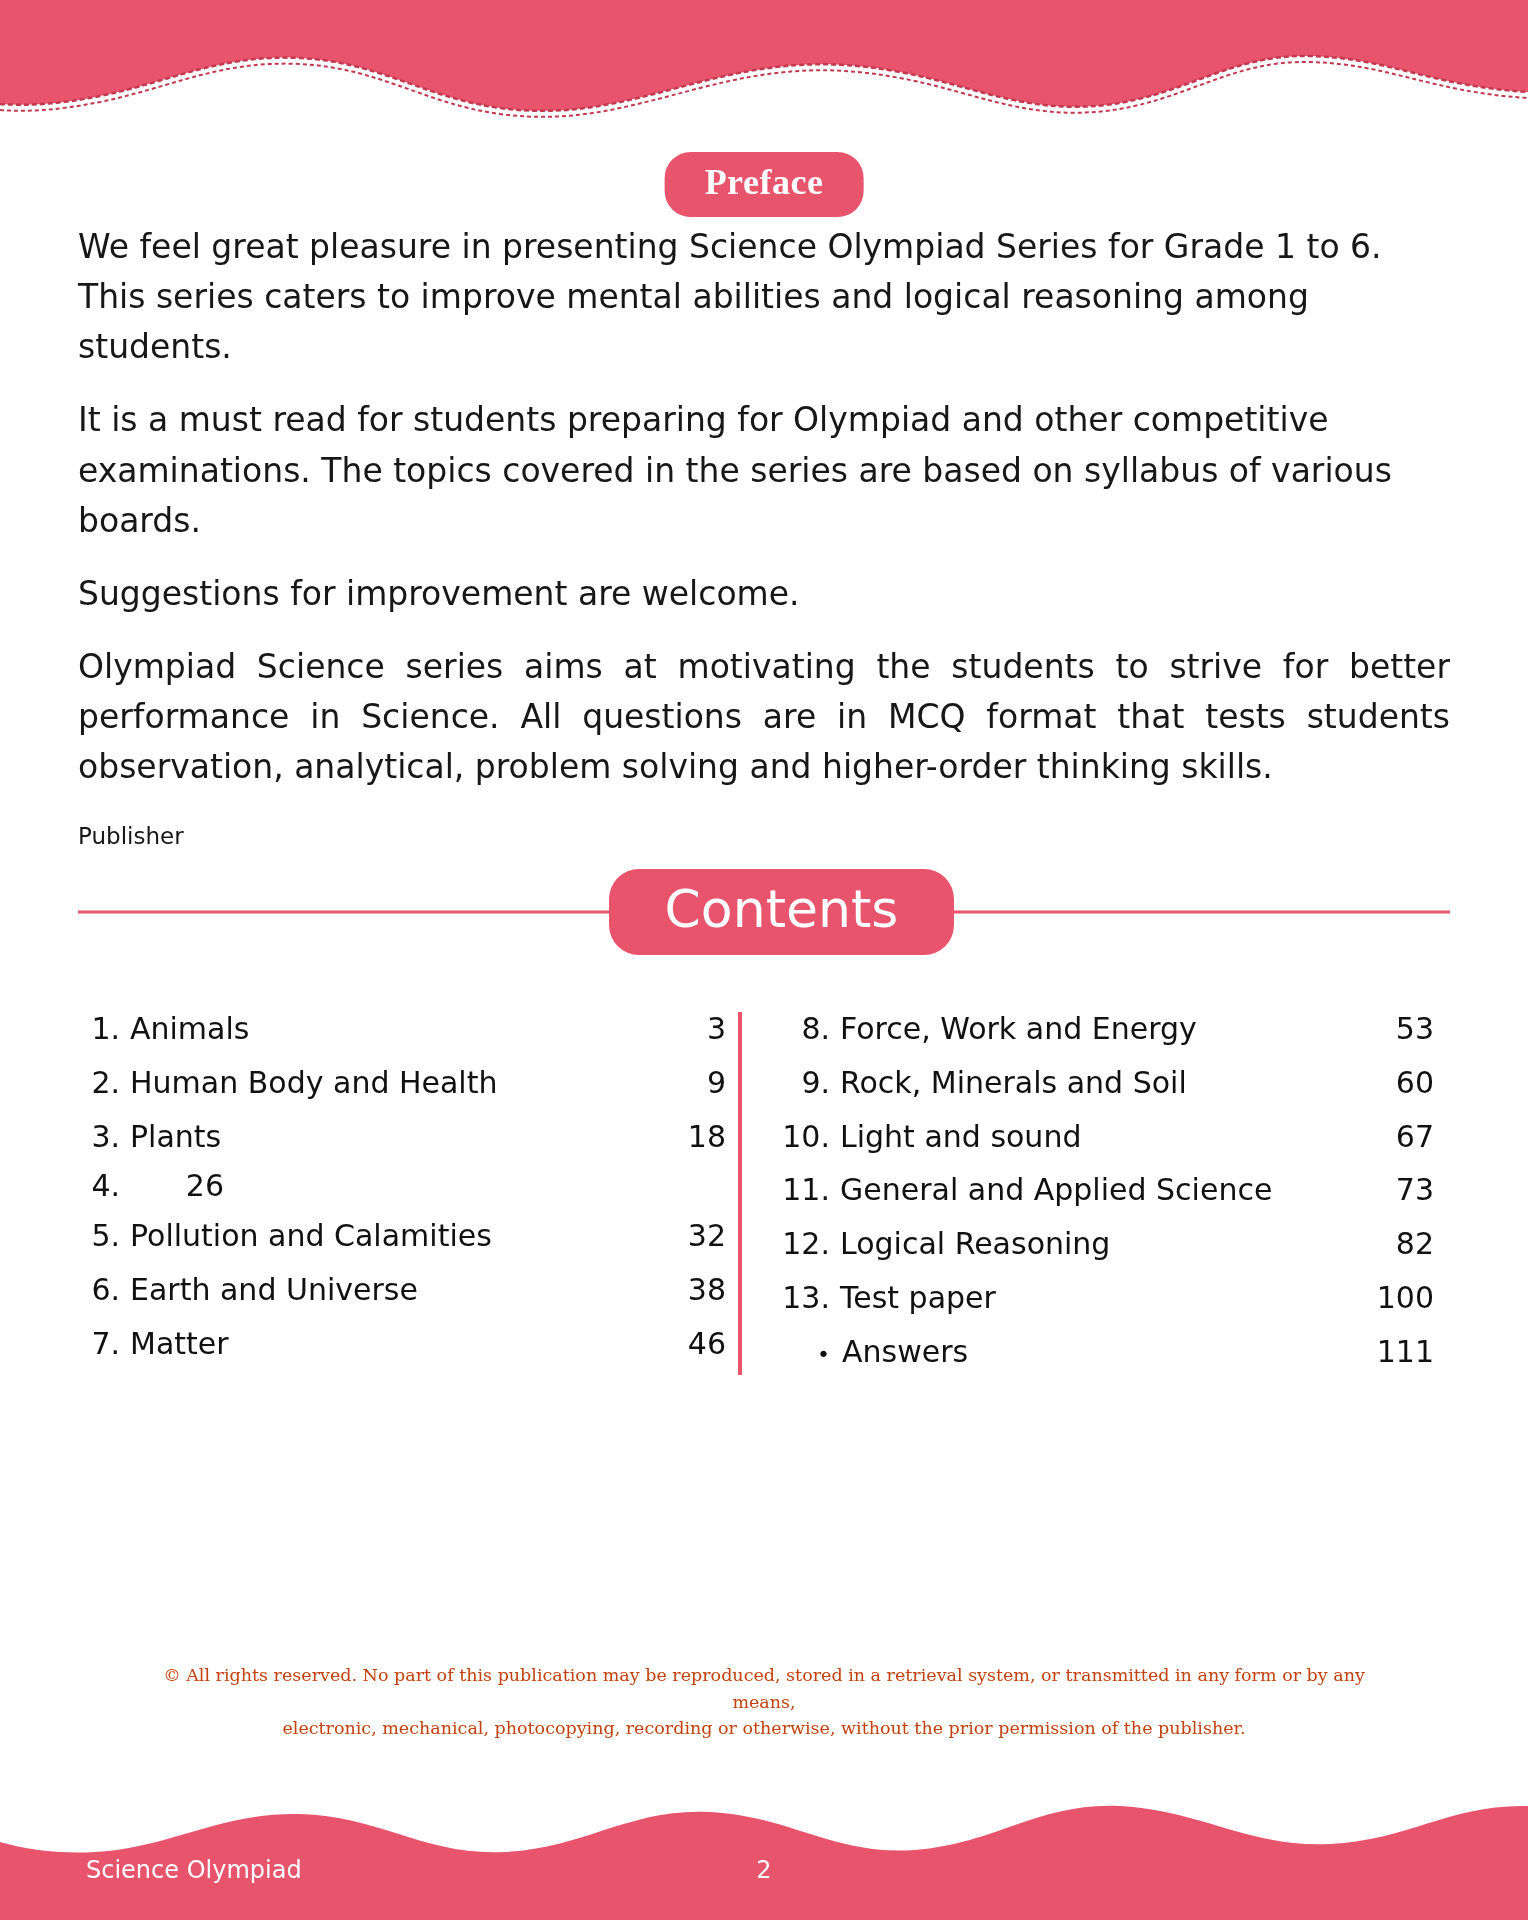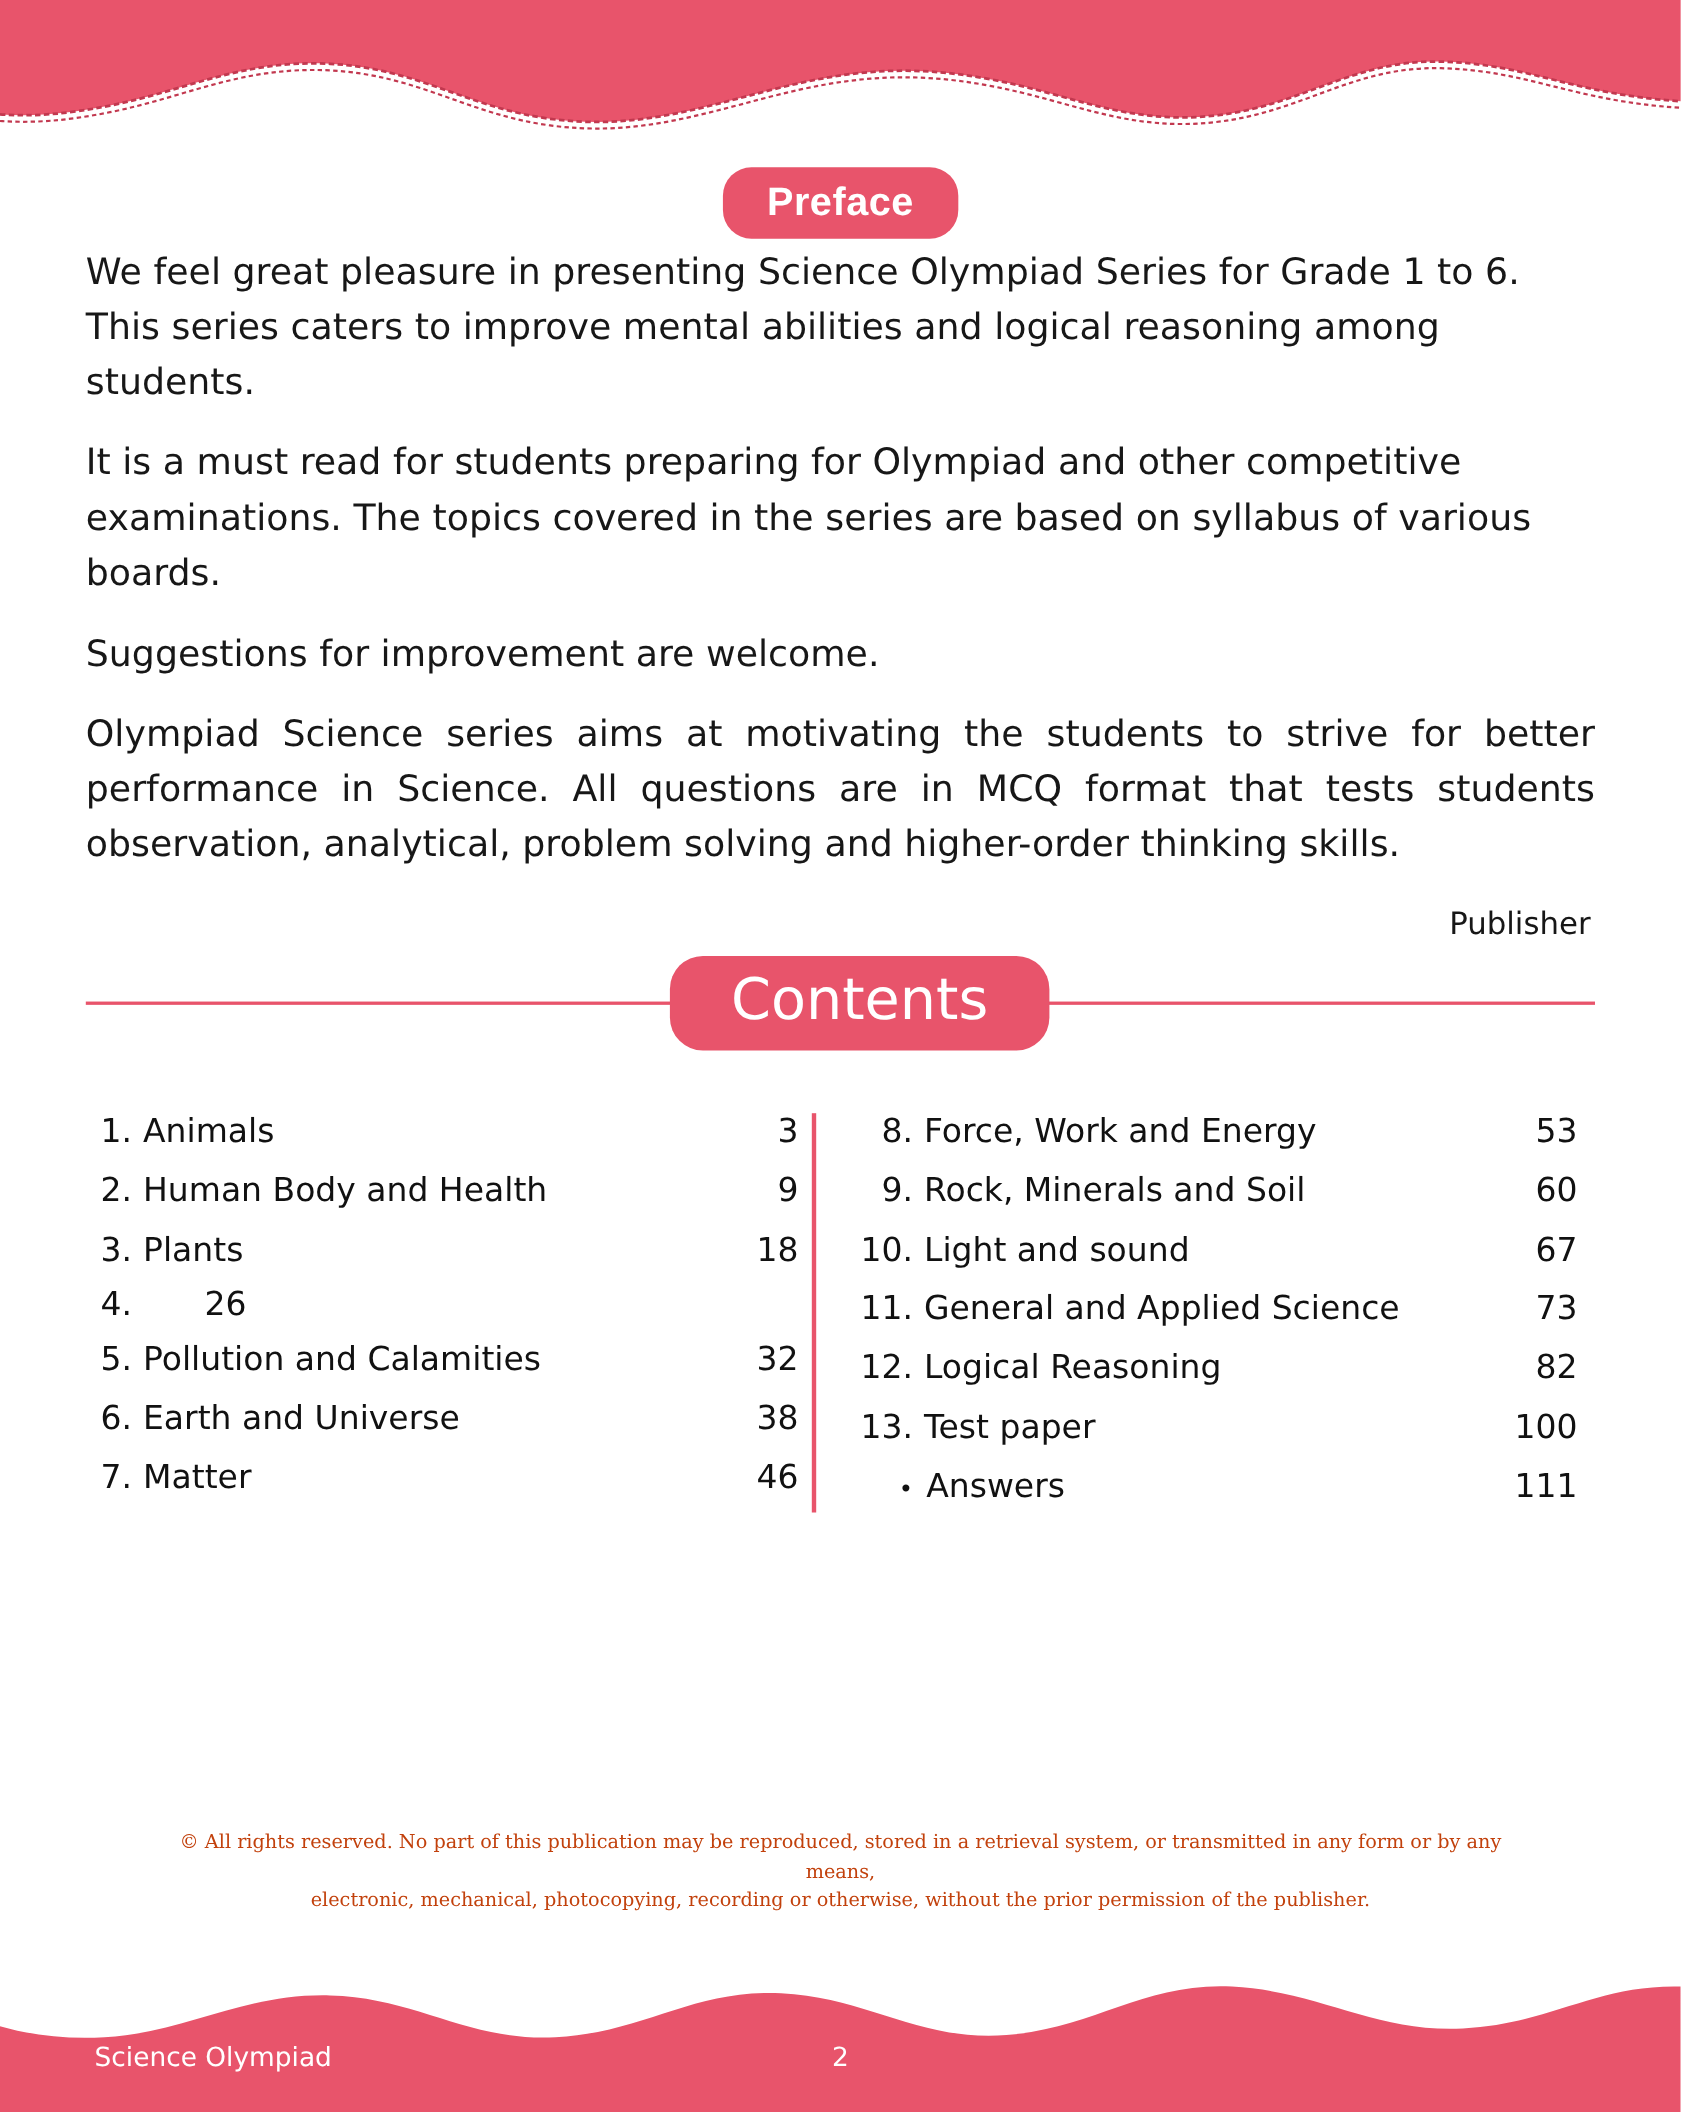--- a/index.html
+++ b/index.html
@@ -59,21 +59,21 @@
     transform: translateX(-50%);
     top: 152px;
     background: #e8546b;
     color: #ffffff;
     border-radius: 26px;
     padding: 10px 40px 14px 40px;
     font-size: 36px;
     font-weight: bold;
     letter-spacing: 0.5px;
     line-height: 1.15;
-    font-family: Liberation Sans, sans-serif;
+    font-family: Liberation Serif, serif;
   }
 
   
   .preface-body {
     position: absolute;
     left: 78px;
     top: 222px;
     width: 1372px;
   }
   .para {
@@ -81,23 +81,23 @@
     line-height: 1.52;
     color: #171717;
     margin: 0 0 23px 0;
     font-family: "DejaVu Sans", sans-serif;
   }
   .para.justify {
     text-align: justify;
     text-align-last: left;
   }
   .signature {
-    font-size: 28px;
+    font-size: 23px;
     color: #171717;
-    text-align: right;
+    text-align: left;
     margin: 30px 0 0 0;
     padding-right: 4px;
   }
 
   
   .contents-head {
     position: absolute;
     left: 78px;
     top: 866px;
     width: 1372px;

